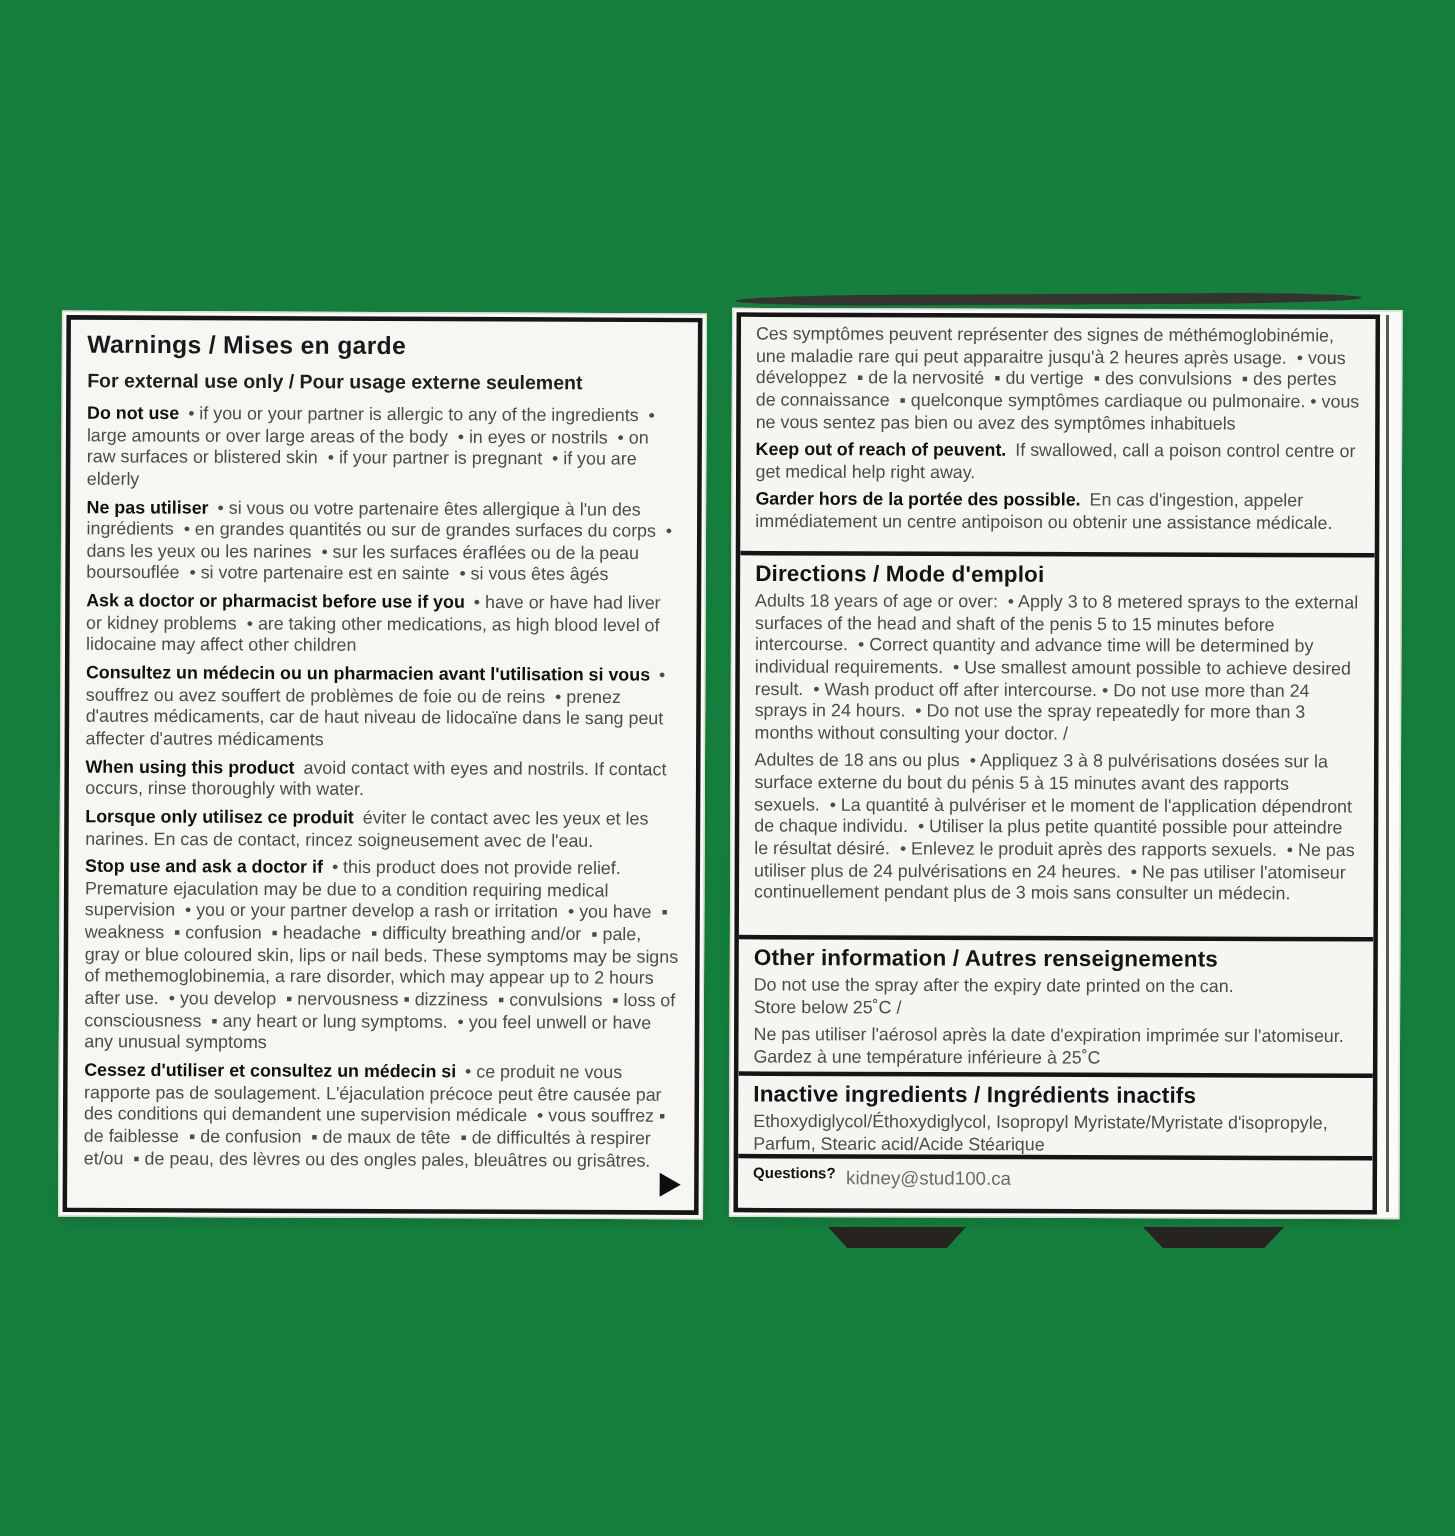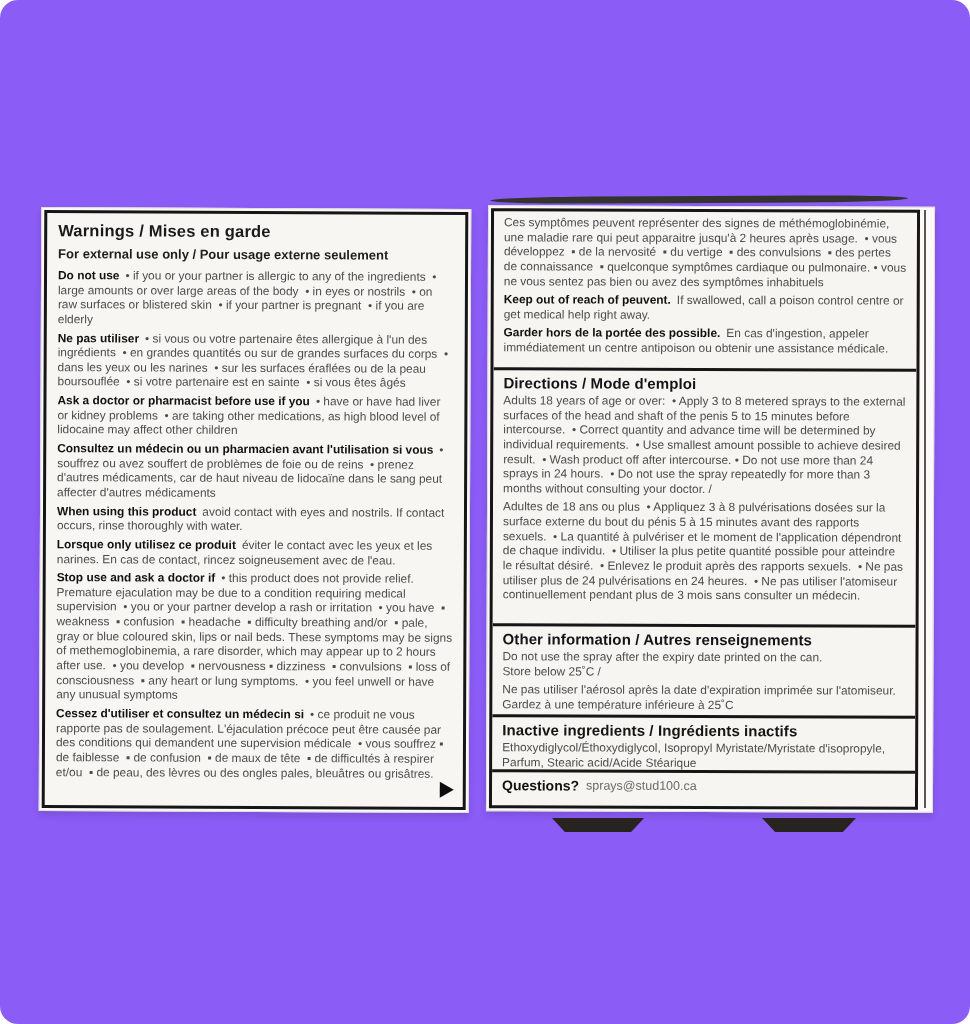--- a/index.html
+++ b/index.html
@@ -1,17 +1,17 @@
 <!DOCTYPE html>
 <html><head>
 <meta charset="utf-8">
 <style>
   html,body{margin:0;padding:0;background:#ffffff;}
   body{font-family:"Liberation Sans",sans-serif;}
-  .stage{position:relative;width:970px;height:1024px;background:#8b5cf6;overflow:hidden;border-radius:18px;}
+  .stage{position:relative;width:970px;height:1024px;background:#15803d;overflow:hidden;}
 
   
   .card{position:absolute;box-sizing:border-box;background:#fbfaf8;border:1px solid #e0ddd8;
         box-shadow:0 4px 7px rgba(0,0,0,.12);}
   .card-left{left:40px;top:208px;width:430px;height:604px;transform:rotate(0.25deg);}
   .card-right{left:487px;top:206px;width:447px;height:606px;transform:rotate(0.2deg);}
 
   .lp-box{box-sizing:border-box;height:calc(100% - 4px);margin:2px;border:3px solid #161616;
           background:#f7f6f3;padding:7px 11px 5px 11px;position:relative;overflow:hidden;}
   .rp-box{box-sizing:border-box;height:calc(100% - 4px);margin:2px 14px 2px 2px;border:3px solid #161616;
@@ -25,21 +25,21 @@
 
   .section{box-sizing:border-box;padding:4px 10px 3px 10px;flex-shrink:0;overflow:hidden;}
   .section + .section{border-top:3px solid #161616;}
   .sec-a{flex-basis:156px;}
   .sec-b{flex-basis:256px;}
   .sec-c{flex-basis:91px;}
   .sec-d{flex-basis:55px;}
   .sec-e{flex:1;display:flex;align-items:flex-start;padding-top:5px;}
   .rp-title{font-size:15px;font-weight:bold;color:#141414;margin:0 0 2px 0;letter-spacing:.1px;}
   .rpara{font-size:11.9px;line-height:1.23;color:#4c4c4c;margin:0 0 4px 0;white-space:pre-wrap;}
-  .q-lead{font-size:14px;font-weight:bold;color:#111111;margin-right:7px;}
+  .q-lead{font-size:10px;font-weight:bold;color:#111111;margin-right:7px;}
   .q-mail{font-size:12.5px;color:#6b6b6b;position:relative;top:1px;}
 
   
   .slit{position:absolute;left:490px;top:196px;width:418px;height:7px;background:#35332e;
         border-radius:50%/100%;transform:rotate(-0.3deg);}
   .fold-line{position:absolute;left:924px;top:210px;width:2px;height:598px;background:#5a5750;}
   .flap{position:absolute;top:818px;height:14px;background:#262320;
         clip-path:polygon(0 0,100% 0,86% 100%,14% 100%);}
   .flap-1{left:552px;width:92px;}
   .flap-2{left:762px;width:94px;}
@@ -93,21 +93,21 @@
         <p class="rpara">Ne pas utiliser l'aérosol après la date d'expiration imprimée sur l'atomiseur. Gardez à une température inférieure à 25˚C</p>
       </div>
 
       <div class="section sec-d">
         <div class="rp-title">Inactive ingredients / Ingrédients inactifs</div>
         <p class="rpara">Ethoxydiglycol/Éthoxydiglycol, Isopropyl Myristate/Myristate d'isopropyle, Parfum, Stearic acid/Acide Stéarique</p>
       </div>
 
       <div class="section sec-e">
         <span class="q-lead">Questions?</span>
-        <span class="q-mail">sprays@stud100.ca</span>
+        <span class="q-mail">kidney@stud100.ca</span>
       </div>
 
     </div>
   </div>
 
   <div class="fold-line"></div>
 
   <div class="flap flap-1"></div>
   <div class="flap flap-2"></div>
 

